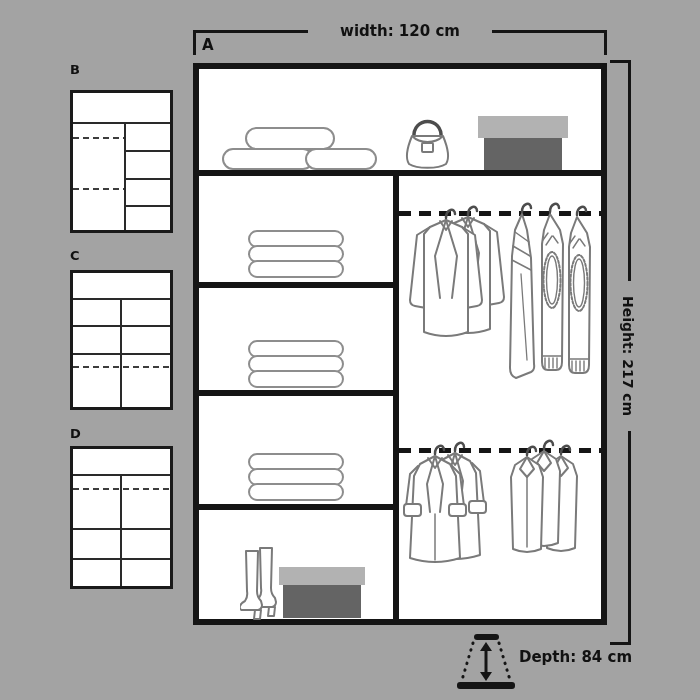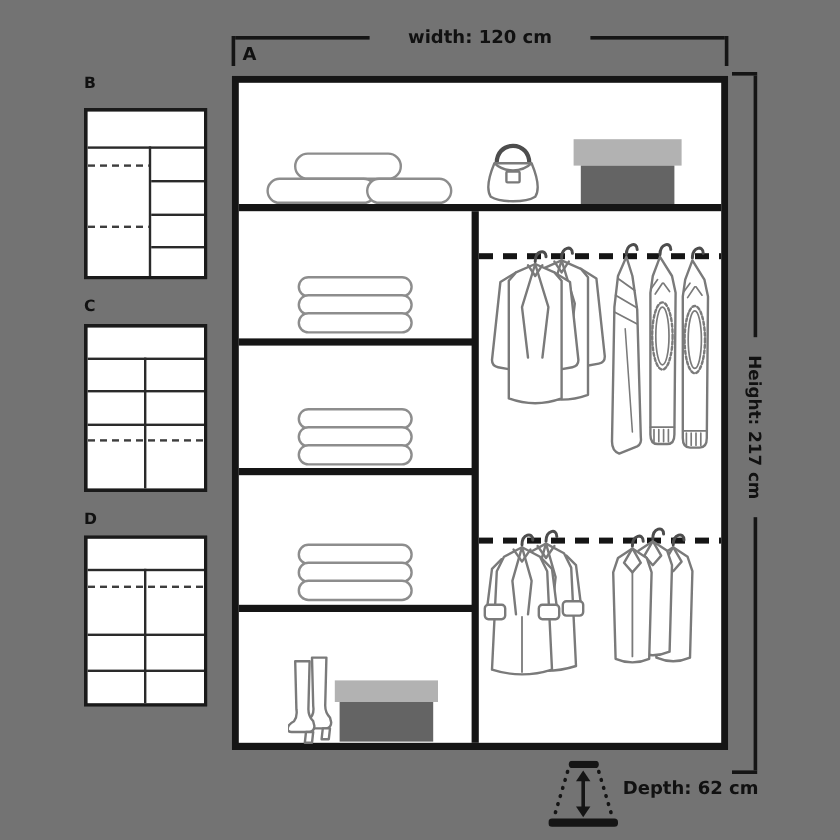--- a/index.html
+++ b/index.html
@@ -1,18 +1,18 @@
 <!DOCTYPE html>
 <html><head>
 <meta charset="utf-8">
 <style>
   * { box-sizing: border-box; margin: 0; padding: 0; }
   html,body { background:#fff; }
   body { width:700px; height:700px; font-family:"DejaVu Sans","Liberation Sans",sans-serif; color:#111; }
-  .canvas { position:relative; width:700px; height:700px; background:#737373; overflow:hidden; }
+  .canvas { position:relative; width:700px; height:700px; background:#a3a3a3; overflow:hidden; }
   .abs { position:absolute; }
 
   
   .unit { position:absolute; left:193px; top:63px; width:414px; height:562px;
           border:6px solid #151515; background:#fff; }
   .hline { position:absolute; background:#151515; }
   .rail  { position:absolute; height:5px;
            background:repeating-linear-gradient(90deg,#151515 0 12px,transparent 12px 20px); }
 
   
@@ -259,16 +259,16 @@
   <div class="abs" style="left:455px; top:632px; width:245px; height:62px;">
     <svg class="abs" style="left:2px; top:2px;" width="58" height="56" viewBox="0 0 58 56">
       <rect x="17" y="0" width="25" height="6" rx="3" fill="#151515"></rect>
       <rect x="0" y="48" width="58" height="7" rx="3" fill="#151515"></rect>
       <path d="M16,9 L5,46" stroke="#151515" stroke-width="3" stroke-linecap="round" stroke-dasharray="0.5 6.5" fill="none"></path>
       <path d="M42,9 L53,46" stroke="#151515" stroke-width="3" stroke-linecap="round" stroke-dasharray="0.5 6.5" fill="none"></path>
       <path d="M29,15 L29,41" stroke="#151515" stroke-width="3" fill="none"></path>
       <path d="M29,8 L23,17 L35,17 Z" fill="#151515"></path>
       <path d="M29,47 L23,38 L35,38 Z" fill="#151515"></path>
     </svg>
-    <div class="abs dim-text" style="left:64px; top:16px;">Depth: 62 cm</div>
+    <div class="abs dim-text" style="left:64px; top:16px;">Depth: 84 cm</div>
   </div>
 
 </div>
 
 </body></html>

